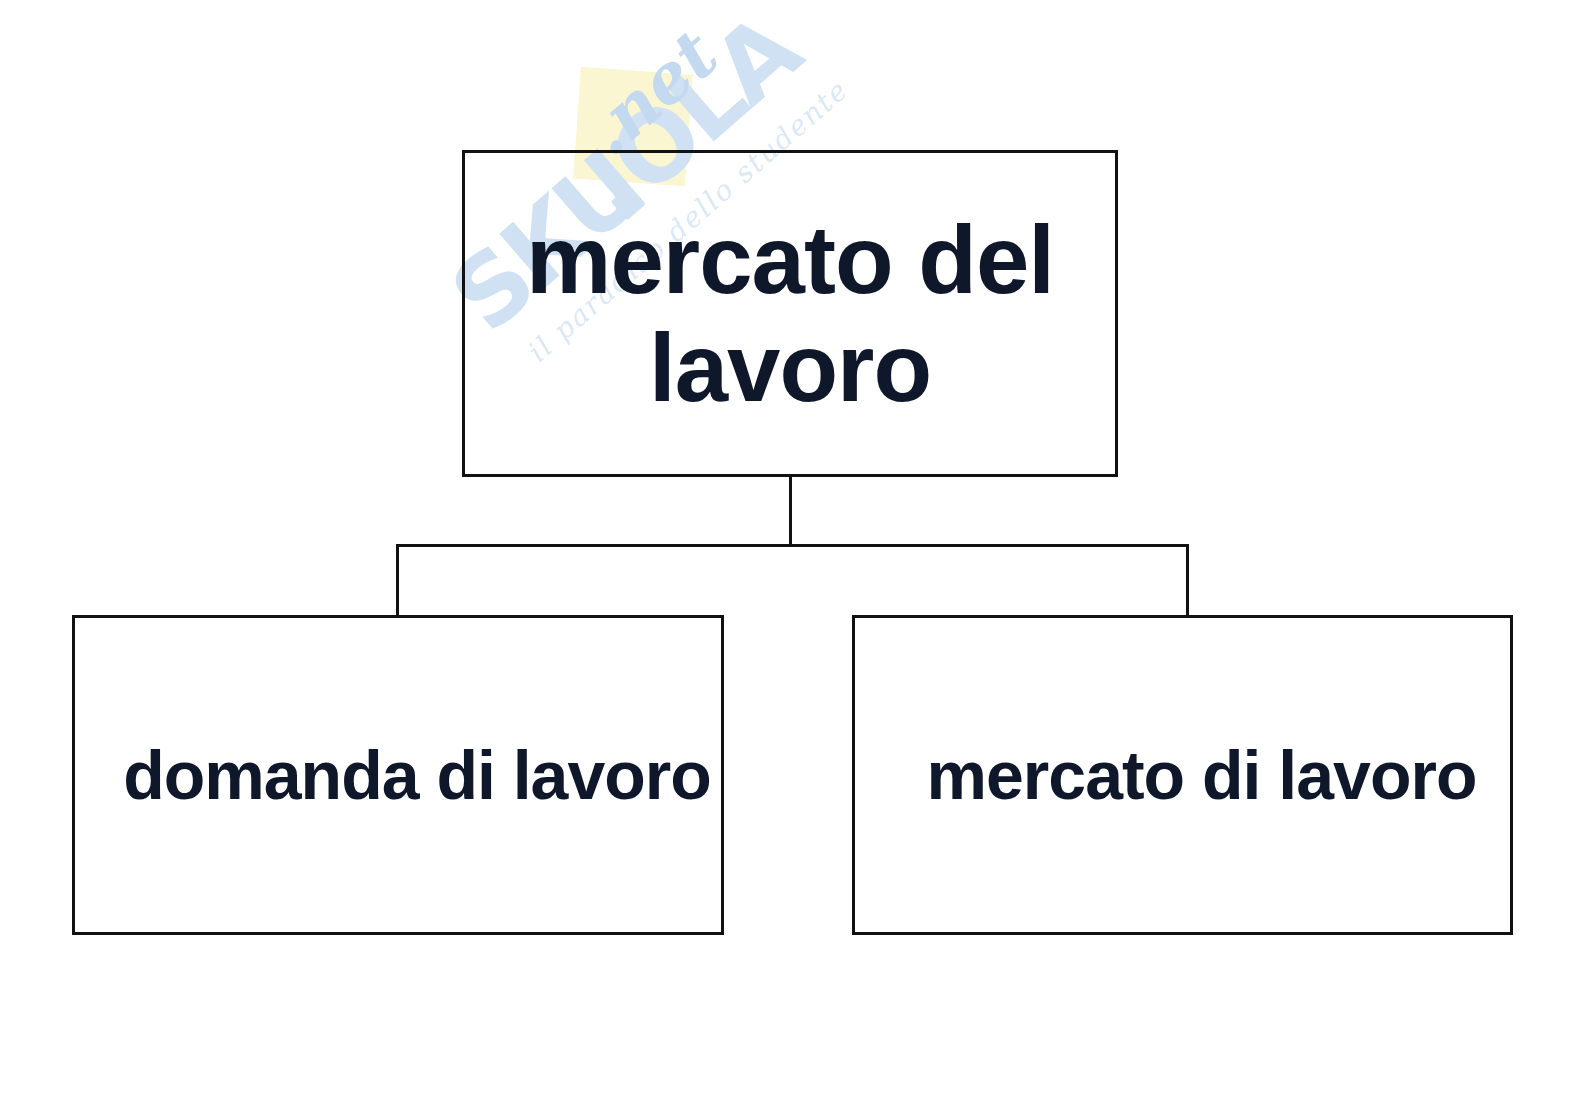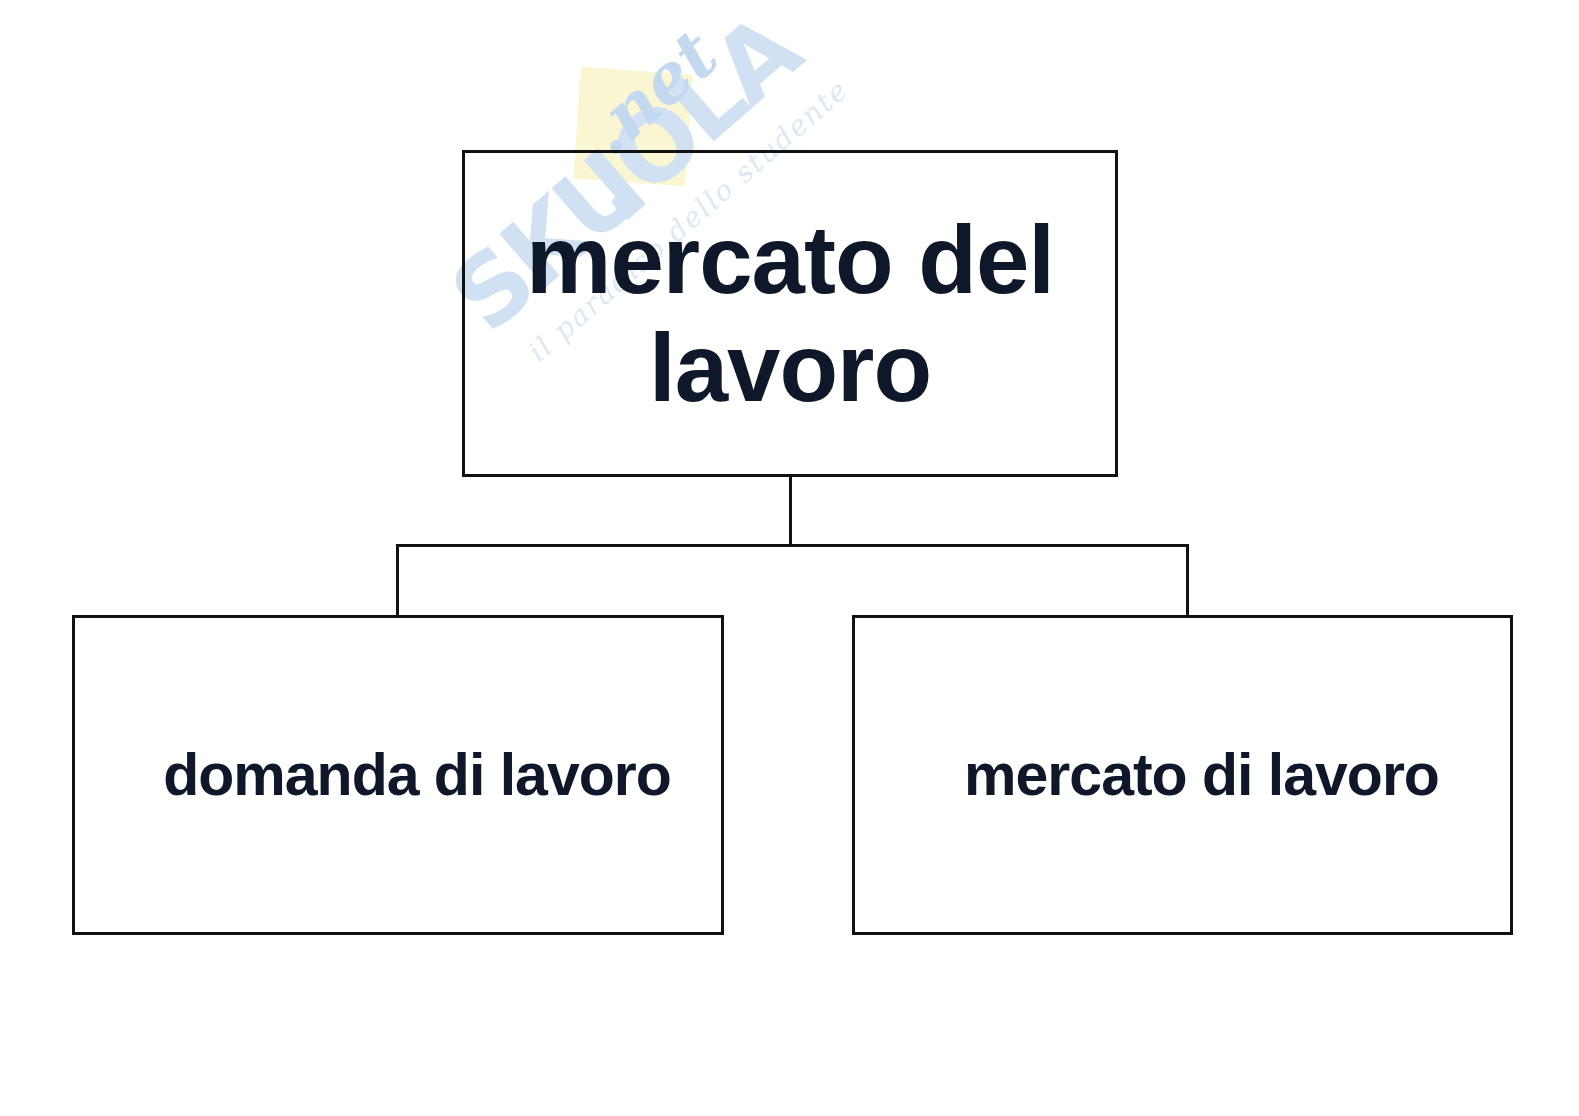--- a/index.html
+++ b/index.html
@@ -131,21 +131,21 @@
     height: 320px;
   }
   #node-supply {
     left: 852px;
     top: 615px;
     width: 661px;
     height: 320px;
   }
   #node-demand .node-label,
   #node-supply .node-label {
-    font-size: 59px;
+    font-size: 68px;
     letter-spacing: -1px;
     padding-left: 48px;
   }
 
   
   .conn {
     position: absolute;
     background: #111111;
     z-index: 2;
   }

